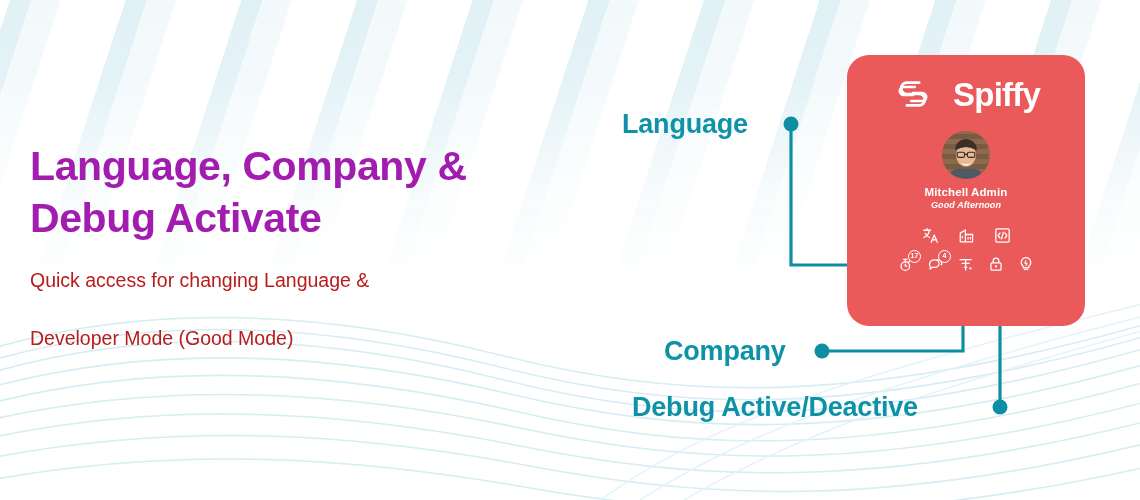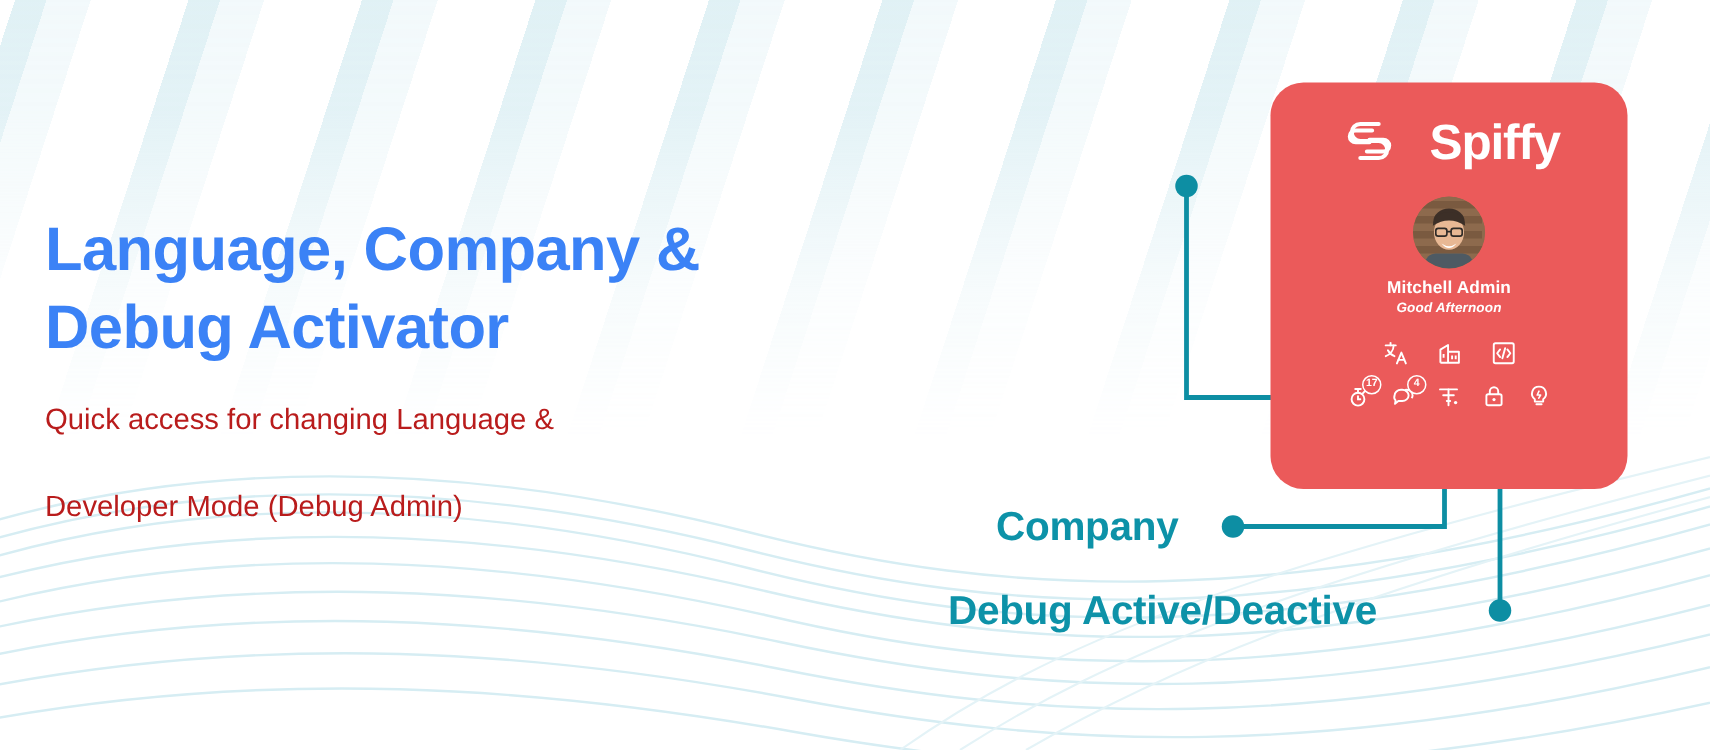--- a/index.html
+++ b/index.html
@@ -26,21 +26,21 @@
       rgba(207,232,238,0.00) 110px);
     -webkit-mask-image:linear-gradient(to bottom,rgba(0,0,0,1) 0%,rgba(0,0,0,.85) 35%,rgba(0,0,0,.25) 72%,rgba(0,0,0,0) 100%);
     mask-image:linear-gradient(to bottom,rgba(0,0,0,1) 0%,rgba(0,0,0,.85) 35%,rgba(0,0,0,.25) 72%,rgba(0,0,0,0) 100%);
     pointer-events:none;
   }
   .bg-waves{position:absolute;left:0;bottom:0;width:1140px;height:240px;pointer-events:none;}
 
   
   .left-block{position:absolute;left:30px;top:140px;width:520px;}
   .headline{
-    color:#3b82f6;font-size:41px;line-height:52px;font-weight:bold;
+    color:#a21caf;font-size:41px;line-height:52px;font-weight:bold;
     letter-spacing:-0.4px;margin:0;
   }
   .subtext{
     margin:22px 0 0 0;color:#b91c1c;font-size:19.5px;line-height:29px;
     max-width:440px;
   }
 
   
   .card{
     position:absolute;left:847px;top:55px;width:238px;height:271px;
@@ -103,42 +103,43 @@
     <g fill="none" stroke="#e4f3f7" stroke-width="1.4">
       <path d="M600,240 C700,170 820,120 1160,40"></path>
       <path d="M640,240 C740,176 860,128 1160,52"></path>
       <path d="M684,240 C784,182 900,136 1160,66"></path>
     </g>
   </svg>
 
   <div class="left-block">
     <h1 class="headline">
       <span>Language, Company &amp;</span><br>
-      <span>Debug Activator</span>
+      <span>Debug Activate</span>
     </h1>
     <p class="subtext">
       <span>Quick access for changing Language &amp;</span><br>
       <br>
-      <span>Developer Mode (Debug Admin)</span>
+      <span>Developer Mode (Good Mode)</span>
     </p>
   </div>
 
   <svg class="connectors" viewBox="0 0 1140 500">
     <g stroke="#0d8ea3" stroke-width="3.2" fill="none" stroke-linecap="square">
       <path d="M791,124 L791,265 L947,265"></path>
       <path d="M822,351 L963,351 L963,266"></path>
       <path d="M1000,407 L1000,266"></path>
     </g>
     <g fill="#0d8ea3">
       <circle cx="791" cy="124" r="7.5"></circle>
       <circle cx="822" cy="351" r="7.5"></circle>
       <circle cx="1000" cy="407" r="7.5"></circle>
     </g>
   </svg>
 
+  <div class="callout-label" id="label-language">Language</div>
   <div class="callout-label" id="label-company">Company</div>
   <div class="callout-label" id="label-debug">Debug Active/Deactive</div>
 
   <div class="card">
 
     <div class="logo-row">
       <svg class="logo-mark" viewBox="0 0 48 48">
         <g fill="none" stroke="#ffffff" stroke-width="3.1" stroke-linecap="round" stroke-linejoin="round">
           <path d="M31,11 H17 a6.5,6.5 0 0 0 0,13 H31 a6.5,6.5 0 0 1 0,13 H17"></path>
           <path d="M26,16 H13.5 a4.5,4.5 0 0 0 0,9 H24"></path>

